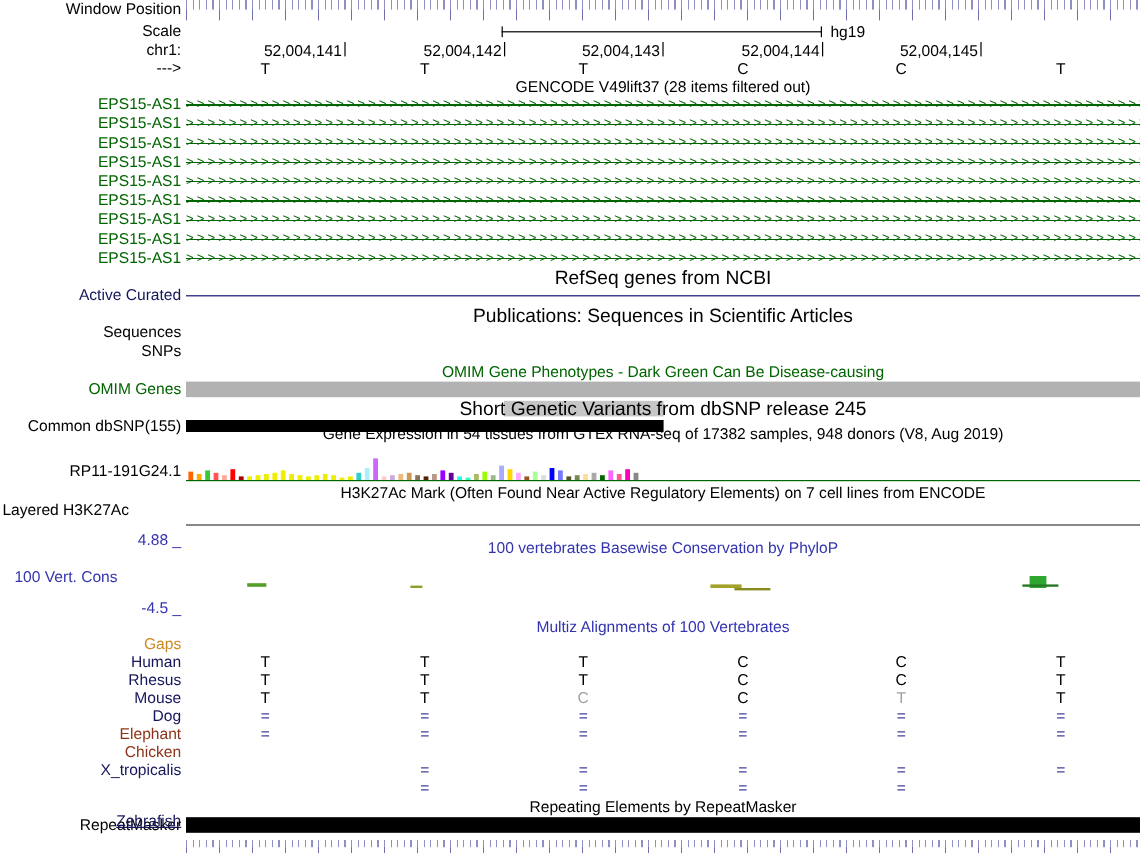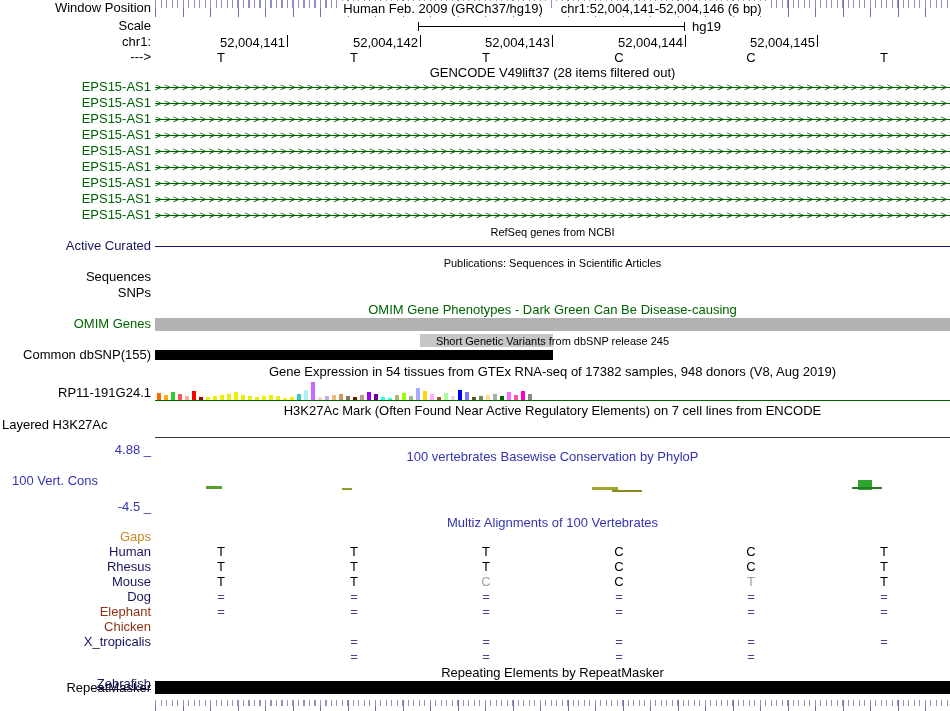--- a/index.html
+++ b/index.html
@@ -1,21 +1,21 @@
 <!DOCTYPE html>
 <html><head>
 <meta charset="utf-8">
 <style>
   html,body{margin:0;padding:0;background:#fff;}
   .browser{position:relative;width:950px;height:711px;background:#fff;overflow:hidden;
            font-family:"Liberation Sans","DejaVu Sans",sans-serif;font-size:13px;color:#000;}
   .llabel{position:absolute;left:0;width:151px;text-align:right;font-size:13px;line-height:13px;white-space:nowrap;z-index:3;}
   .lleft{position:absolute;font-size:13px;line-height:13px;white-space:nowrap;z-index:3;}
   .ctitle{position:absolute;left:155px;width:795px;text-align:center;font-size:13px;line-height:13px;z-index:3;}
-  .small{font-size:11px;}
+  .small{font-size:16px;}
   .green{color:#006400}.navy{color:#16165c}.blue{color:#3434b0}
   .hline{position:absolute;left:155px;width:795px;height:1px;z-index:1}
   .bar{position:absolute;z-index:1}
   .coord{position:absolute;font-size:13px;text-align:right;z-index:2;white-space:nowrap}
   .ctick{position:absolute;width:1px;height:12px;background:#000;z-index:2}
   .base{position:absolute;width:22px;text-align:center;font-size:13px;z-index:2}
   .gencode-row{position:absolute;left:155px;width:795px;height:16px;overflow:hidden;white-space:nowrap;
                color:#006400;font-size:11px;letter-spacing:2.5px;line-height:15px;z-index:1;
                background:linear-gradient(to bottom,transparent 7px,#006400 7px,#006400 8px,transparent 8px);}
   .mz-cell{position:absolute;width:22px;text-align:center;font-size:13px;line-height:13px;z-index:2;color:#000}
@@ -41,41 +41,38 @@
 </style>
 </head>
 <body>
 
 <div class="browser" id="browser">
 
   <div class="ruler-top"></div>
   <div class="ruler-bottom"></div>
 
   <div class="llabel" style="top:1px">Window Position</div>
-  <div class="hdr-center">
-    <span class="hdr-chunk">Human Feb. 2009 (GRCh37/hg19)</span><span class="hdr-chunk">chr1:52,004,141-52,004,146 (6 bp)</span>
-  </div>
 
   <div class="llabel" style="top:19px">Scale</div>
   <div class="scale-bar">
       <i class="cap capl"></i>
       <i class="cap capr"></i>
     </div>
   <div class="scale-asm">hg19</div>
 
   <div class="llabel" style="top:35px">chr1:</div>
 
   <div class="llabel" style="top:50px">---&gt;</div>
 
   <div class="ctitle" style="top:66px">GENCODE V49lift37 (28 items filtered out)</div>
   <div class="ctitle small" style="top:226px">RefSeq genes from NCBI</div>
   <div class="ctitle green" style="top:303px">OMIM Gene Phenotypes - Dark Green Can Be Disease-causing</div>
   <div class="ctitle small" style="top:257px">Publications: Sequences in Scientific Articles</div>
   <div class="ctitle small" style="top:335px">Short Genetic Variants from dbSNP release 245</div>
-  <div class="ctitle" style="top:365px">Gene Expression in 54 tissues from GTEx RNA-seq of 17382 samples, 948 donors (V8, Aug 2019)</div>
+  <div class="ctitle" style="top:355px">Gene Expression in 54 tissues from GTEx RNA-seq of 17382 samples, 948 donors (V8, Aug 2019)</div>
   <div class="ctitle" style="top:404px">H3K27Ac Mark (Often Found Near Active Regulatory Elements) on 7 cell lines from ENCODE</div>
   <div class="ctitle blue" style="top:450px">100 vertebrates Basewise Conservation by PhyloP</div>
   <div class="ctitle blue" style="top:516px">Multiz Alignments of 100 Vertebrates</div>
   <div class="ctitle" style="top:666px">Repeating Elements by RepeatMasker</div>
 
   <div class="llabel navy" style="top:239px">Active Curated</div>
   <div class="llabel" style="top:270px">Sequences</div>
   <div class="llabel" style="top:286px">SNPs</div>
   <div class="llabel green" style="top:317px">OMIM Genes</div>
   <div class="llabel" style="top:348px">Common dbSNP(155)</div>

